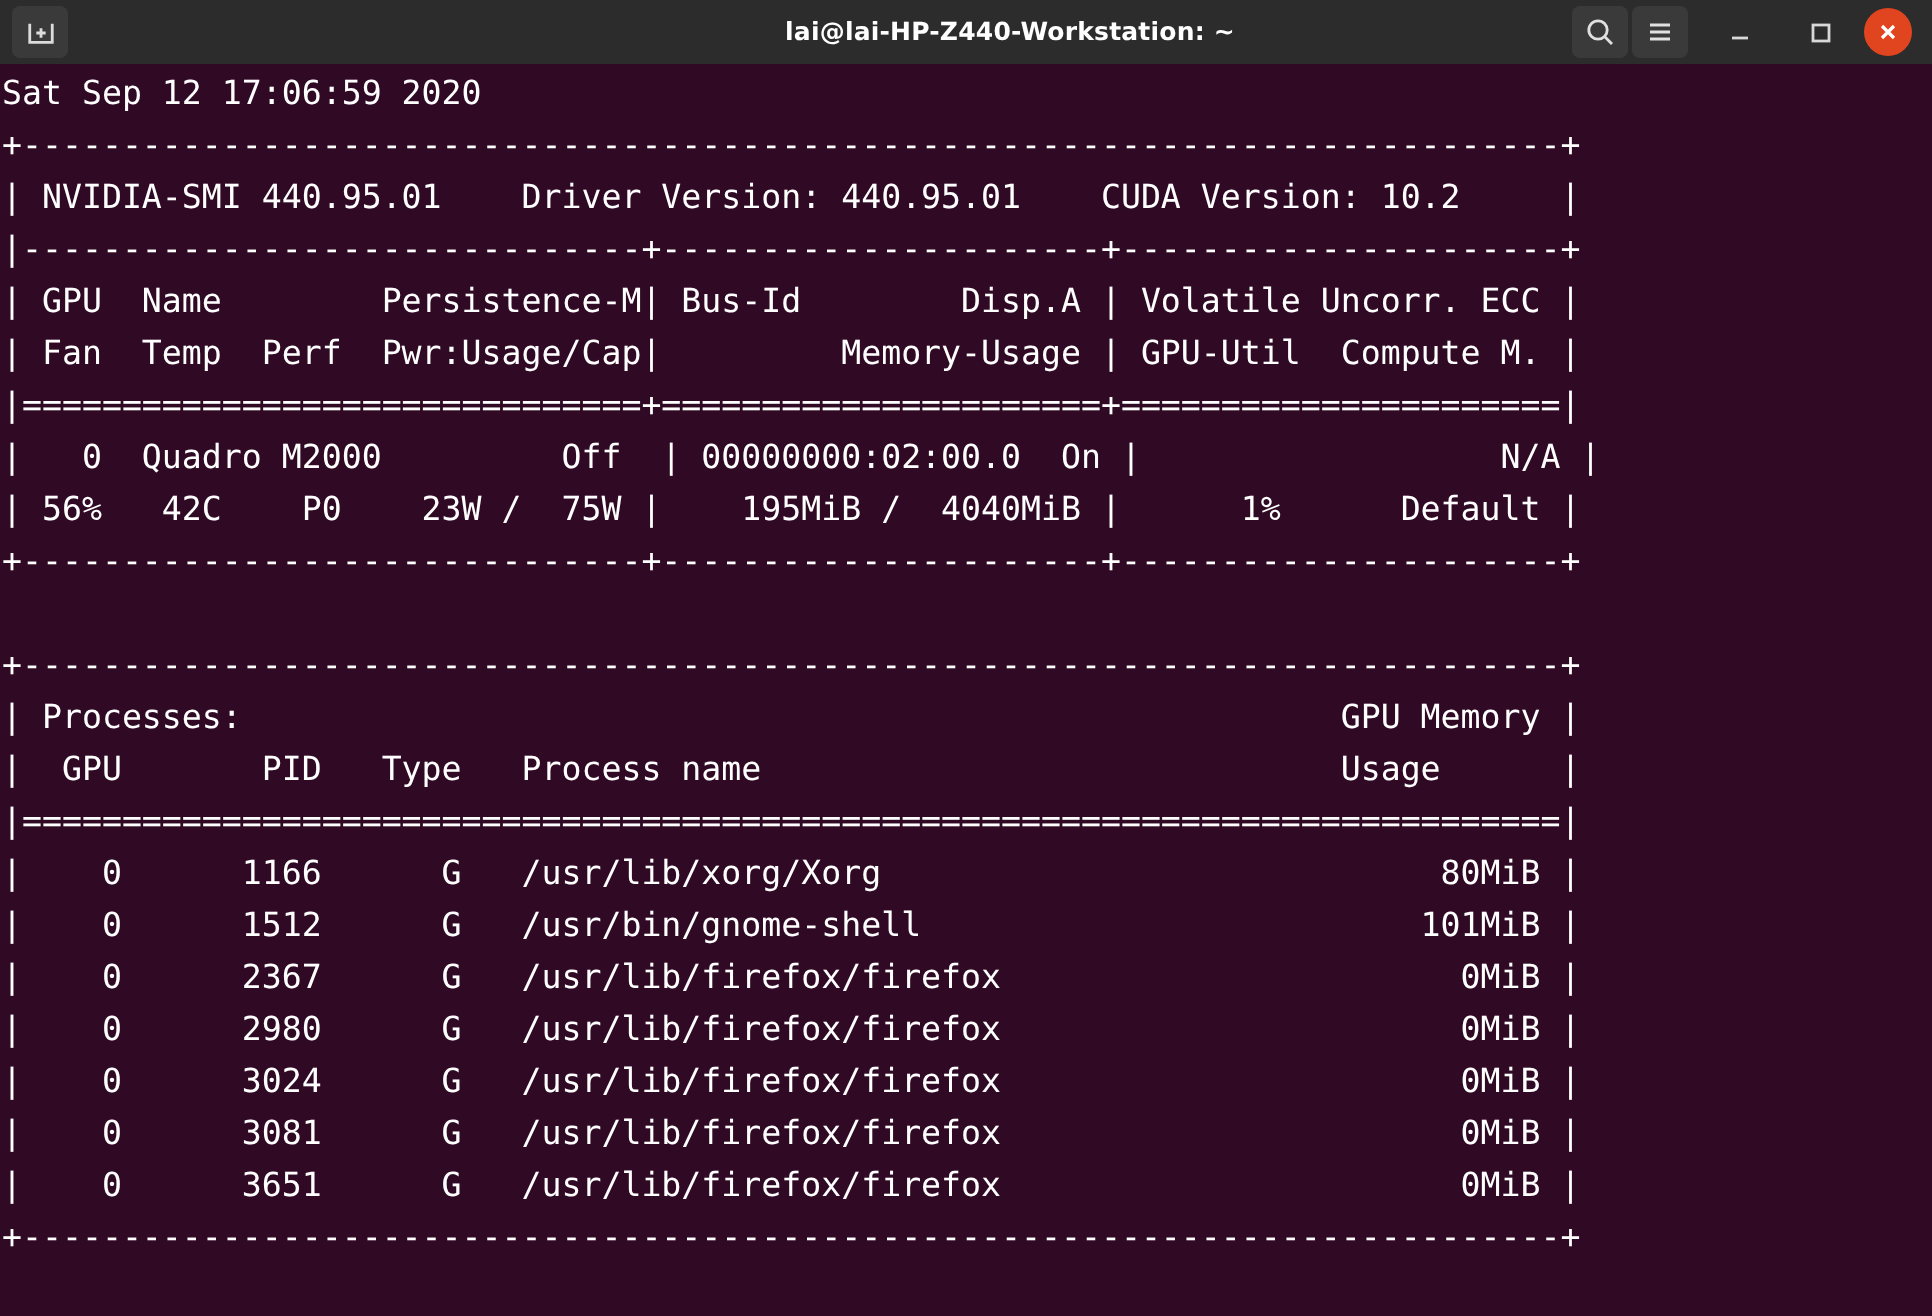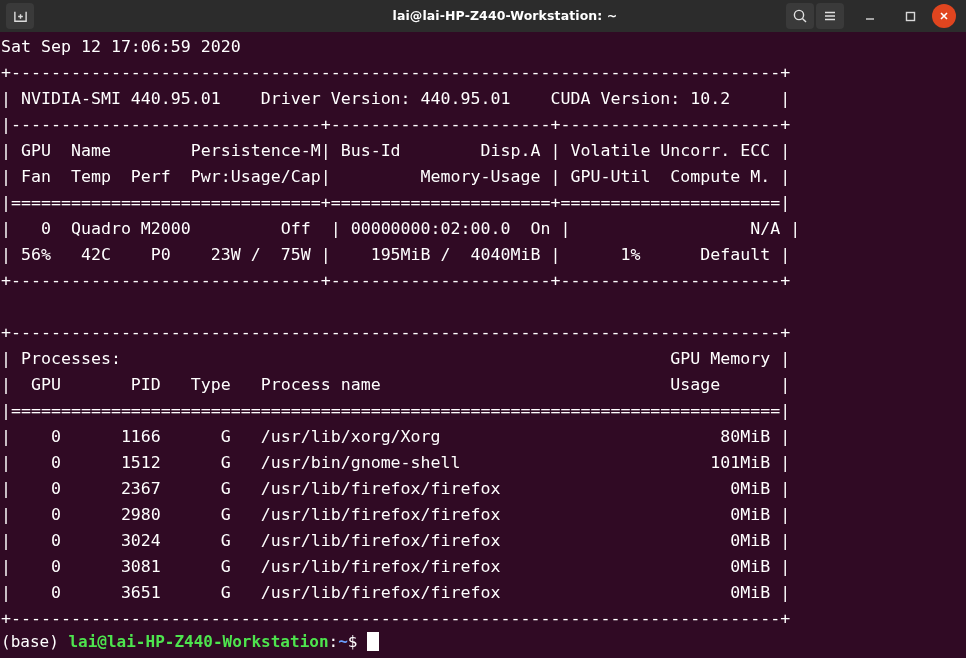--- a/index.html
+++ b/index.html
@@ -159,15 +159,14 @@
       <svg width="12" height="12" viewBox="0 0 12 12" aria-hidden="true">
         <path d="M3 3 L9 9 M9 3 L3 9" stroke="#ffffff" stroke-width="1.6"></path>
       </svg>
     </div>
   </div>
 </div>
 
 <div id="terminal">
   <div id="term-lines"><div class="tline">Sat Sep 12 17:06:59 2020</div><div class="tline">+-----------------------------------------------------------------------------+</div><div class="tline">| NVIDIA-SMI 440.95.01    Driver Version: 440.95.01    CUDA Version: 10.2     |</div><div class="tline">|-------------------------------+----------------------+----------------------+</div><div class="tline">| GPU  Name        Persistence-M| Bus-Id        Disp.A | Volatile Uncorr. ECC |</div><div class="tline">| Fan  Temp  Perf  Pwr:Usage/Cap|         Memory-Usage | GPU-Util  Compute M. |</div><div class="tline">|===============================+======================+======================|</div><div class="tline">|   0  Quadro M2000         Off  | 00000000:02:00.0  On |                  N/A |</div><div class="tline">| 56%   42C    P0    23W /  75W |    195MiB /  4040MiB |      1%      Default |</div><div class="tline">+-------------------------------+----------------------+----------------------+</div><div class="tline">&nbsp;</div><div class="tline">+-----------------------------------------------------------------------------+</div><div class="tline">| Processes:                                                       GPU Memory |</div><div class="tline">|  GPU       PID   Type   Process name                             Usage      |</div><div class="tline">|=============================================================================|</div><div class="tline">|    0      1166      G   /usr/lib/xorg/Xorg                            80MiB |</div><div class="tline">|    0      1512      G   /usr/bin/gnome-shell                         101MiB |</div><div class="tline">|    0      2367      G   /usr/lib/firefox/firefox                       0MiB |</div><div class="tline">|    0      2980      G   /usr/lib/firefox/firefox                       0MiB |</div><div class="tline">|    0      3024      G   /usr/lib/firefox/firefox                       0MiB |</div><div class="tline">|    0      3081      G   /usr/lib/firefox/firefox                       0MiB |</div><div class="tline">|    0      3651      G   /usr/lib/firefox/firefox                       0MiB |</div><div class="tline">+-----------------------------------------------------------------------------+</div></div>
 
-  <div class="tline"><span class="c-white">(base) </span><span class="c-green">lai@lai-HP-Z440-Workstation</span><span class="c-white">:</span><span class="c-blue">~</span><span class="c-white">$</span><span class="c-white"> </span><span class="cursor"> </span></div>
 
 </div>
 
 </body></html>

